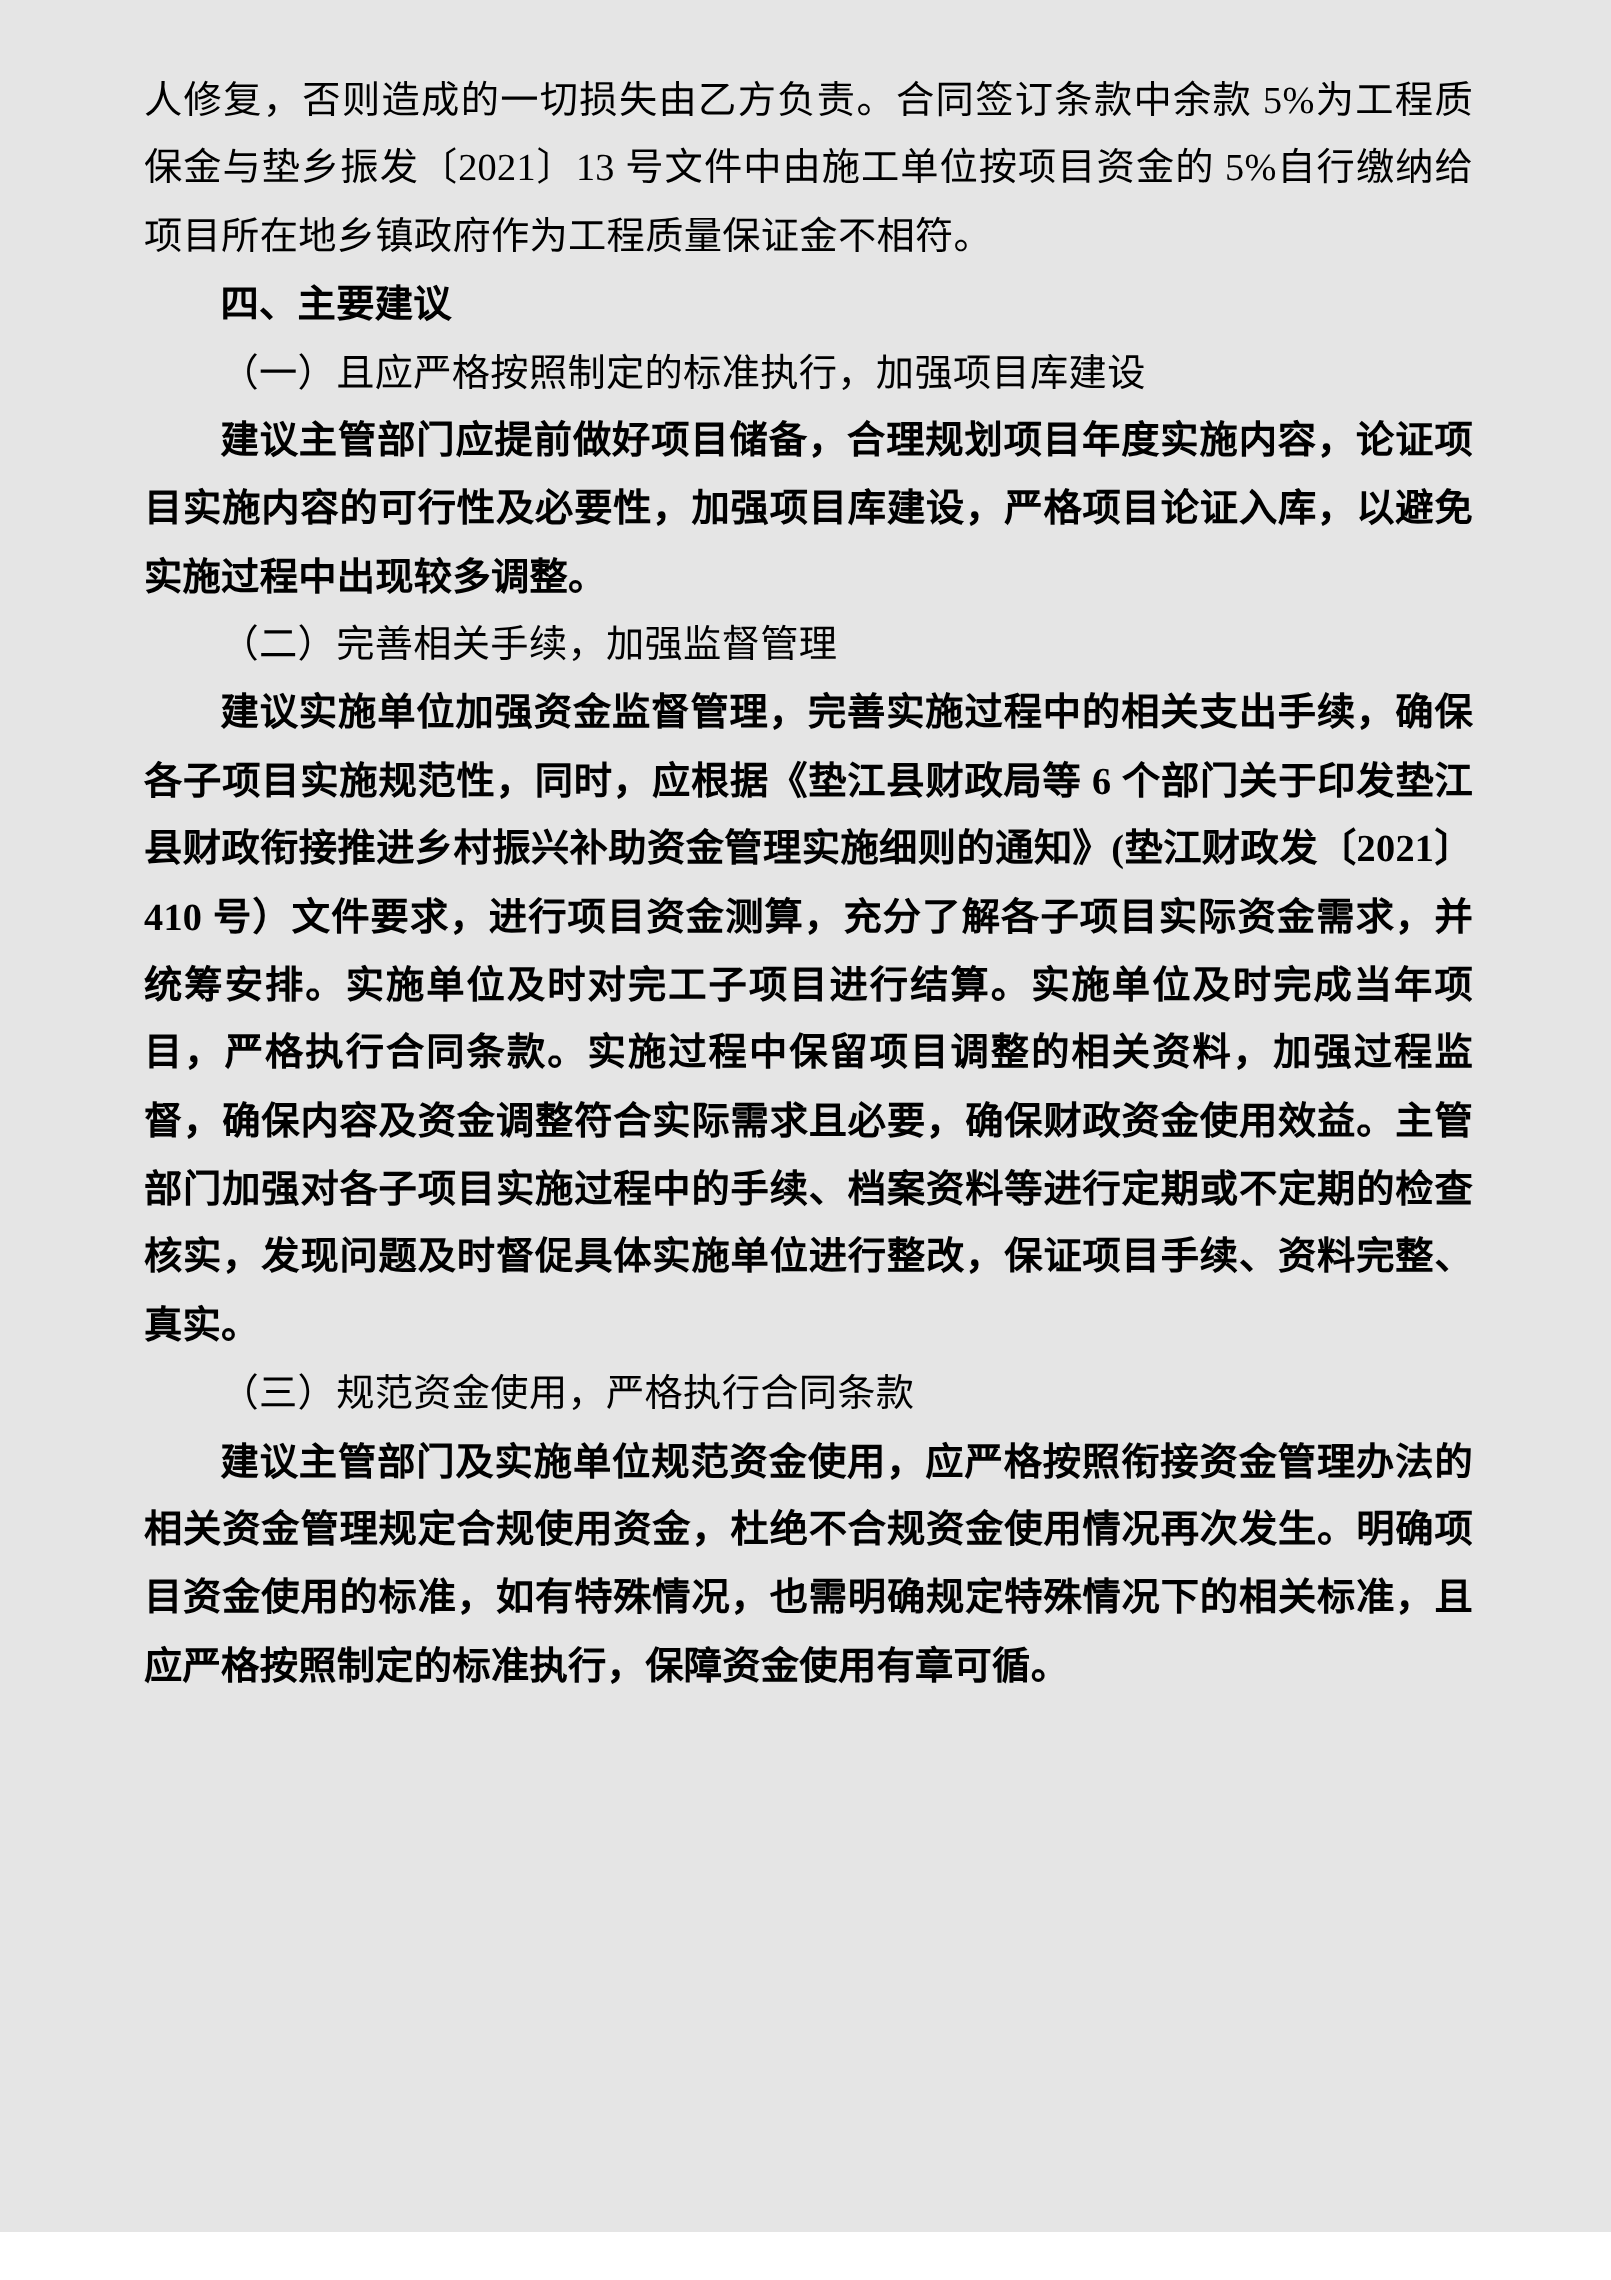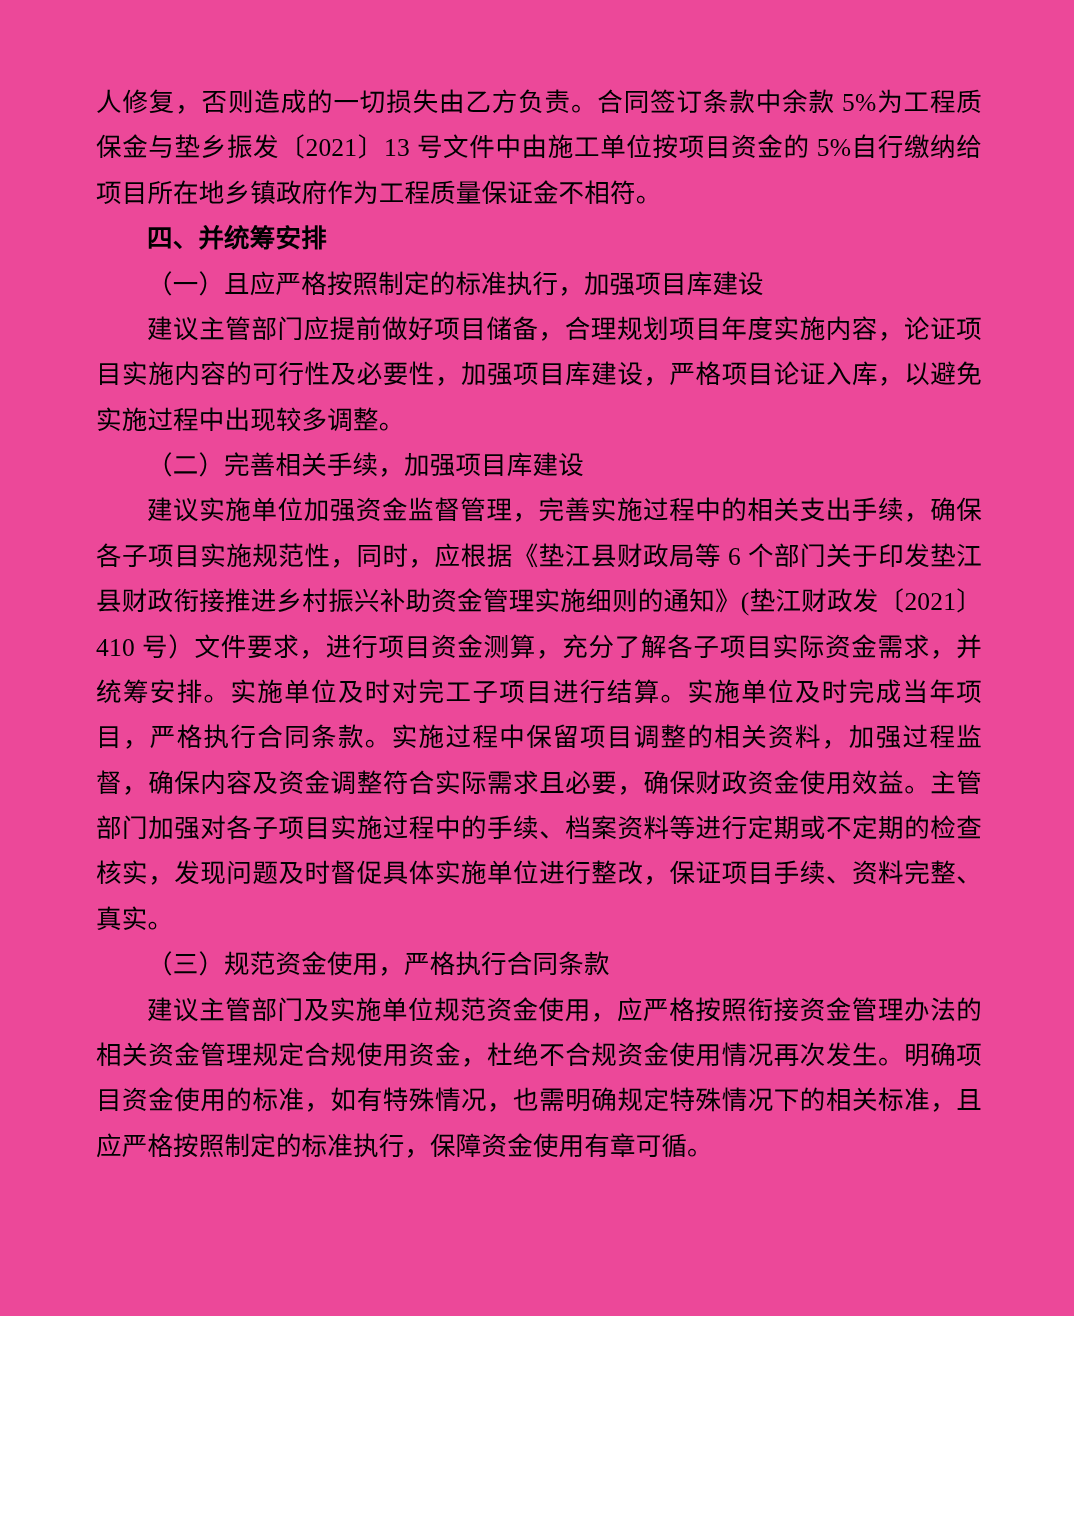--- a/index.html
+++ b/index.html
@@ -10,38 +10,39 @@
   body {
     width: 1074px;
     height: 1520px;
     font-family: "Liberation Serif", "DejaVu Serif", serif;
     color: #000000;
     overflow: hidden;
   }
   .page {
     position: relative;
     width: 1074px;
-    height: 1316px;
+    height: 1488px;
     box-sizing: border-box;
-    padding: 80px 92px 60px 96px;
-    background: #ec4899;
+    padding: 44px 92px 60px 96px;
+    background: #e5e5e5;
   }
   .doc-body {
     font-size: 25.5px;
     line-height: 1.78;
     text-align: justify;
     text-justify: inter-ideograph;
     letter-spacing: 0.2px;
   }
   .para {
     margin: 0 0 0 0;
     text-indent: 0;
   }
   .para.indent2 {
     text-indent: 2em;
+    font-weight: bold;
   }
   .heading {
     margin: 0;
     text-indent: 2em;
     font-weight: bold;
     font-size: 25.5px;
     line-height: 1.78;
   }
   .subheading {
     margin: 0;
@@ -51,27 +52,27 @@
   }
 </style>
 </head>
 <body>
 
 <div class="page">
   <div class="doc-body">
 
     <p class="para">人修复，否则造成的一切损失由乙方负责。合同签订条款中余款 5%为工程质保金与垫乡振发〔2021〕13 号文件中由施工单位按项目资金的 5%自行缴纳给项目所在地乡镇政府作为工程质量保证金不相符。</p>
 
-    <p class="heading">四、并统筹安排</p>
+    <p class="heading">四、主要建议</p>
 
     <p class="subheading">（一）且应严格按照制定的标准执行，加强项目库建设</p>
 
     <p class="para indent2">建议主管部门应提前做好项目储备，合理规划项目年度实施内容，论证项目实施内容的可行性及必要性，加强项目库建设，严格项目论证入库，以避免实施过程中出现较多调整。</p>
 
-    <p class="subheading">（二）完善相关手续，加强项目库建设</p>
+    <p class="subheading">（二）完善相关手续，加强监督管理</p>
 
     <p class="para indent2">建议实施单位加强资金监督管理，完善实施过程中的相关支出手续，确保各子项目实施规范性，同时，应根据《垫江县财政局等 6 个部门关于印发垫江县财政衔接推进乡村振兴补助资金管理实施细则的通知》(垫江财政发〔2021〕410 号）文件要求，进行项目资金测算，充分了解各子项目实际资金需求，并统筹安排。实施单位及时对完工子项目进行结算。实施单位及时完成当年项目，严格执行合同条款。实施过程中保留项目调整的相关资料，加强过程监督，确保内容及资金调整符合实际需求且必要，确保财政资金使用效益。主管部门加强对各子项目实施过程中的手续、档案资料等进行定期或不定期的检查核实，发现问题及时督促具体实施单位进行整改，保证项目手续、资料完整、真实。</p>
 
     <p class="subheading">（三）规范资金使用，严格执行合同条款</p>
 
     <p class="para indent2">建议主管部门及实施单位规范资金使用，应严格按照衔接资金管理办法的相关资金管理规定合规使用资金，杜绝不合规资金使用情况再次发生。明确项目资金使用的标准，如有特殊情况，也需明确规定特殊情况下的相关标准，且应严格按照制定的标准执行，保障资金使用有章可循。</p>
 
   </div>
 </div>
 

